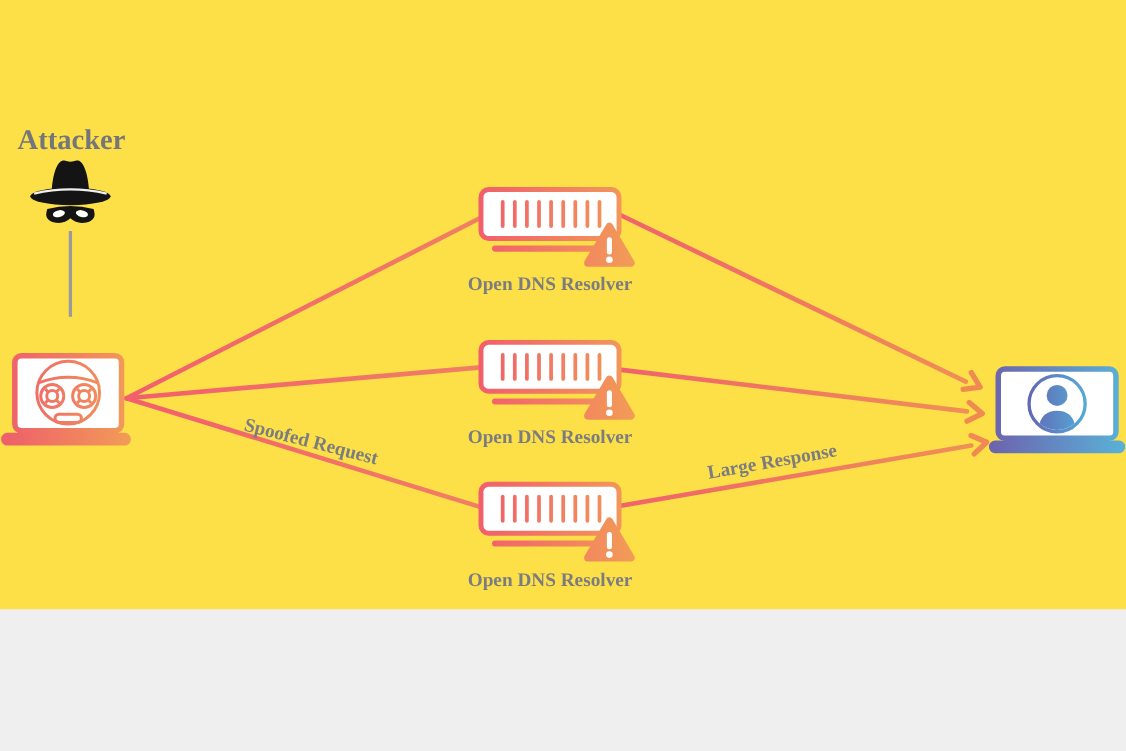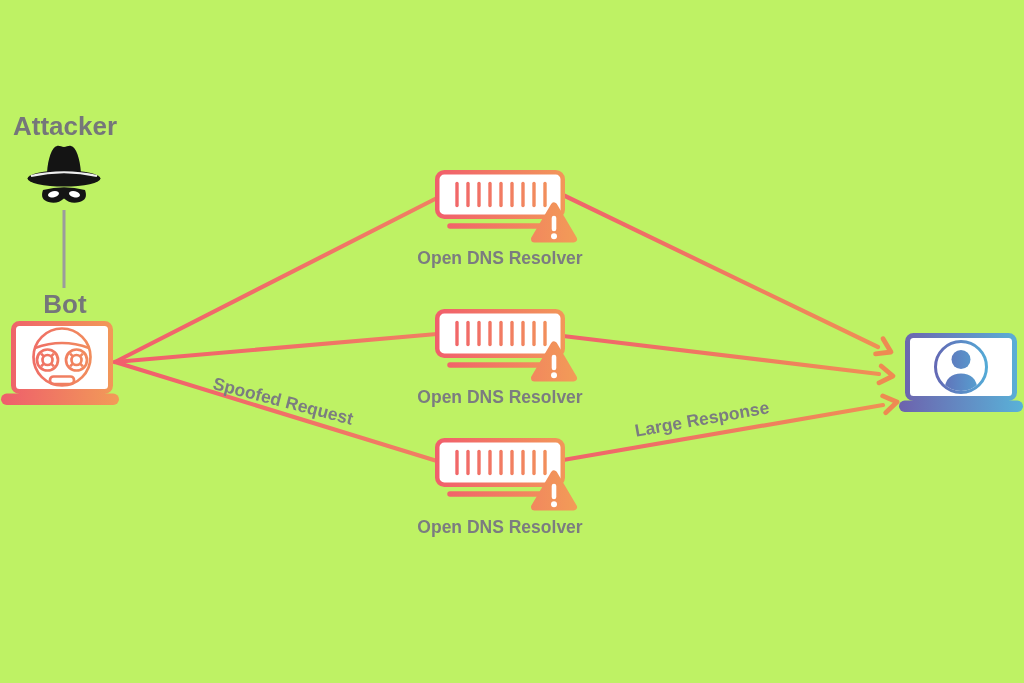--- a/index.html
+++ b/index.html
@@ -1,17 +1,17 @@
 <!DOCTYPE html>
 <html><head>
 <meta charset="utf-8">
 <style>
   html,body{margin:0;padding:0;background:#efefef;}
-  #stage{position:relative;width:1024px;height:683px;background:#bef264;overflow:hidden;
-         font-family:Liberation Sans, sans-serif;}
+  #stage{position:relative;width:1024px;height:554px;background:#fde047;overflow:hidden;
+         font-family:Liberation Serif, serif;}
   .abs{position:absolute;}
   .node-label{font-weight:bold;font-size:26px;line-height:29px;color:#75767a;text-align:center;}
   .small-label{font-weight:bold;font-size:17.5px;color:#7b7c80;text-align:center;white-space:nowrap;}
   svg{display:block;overflow:visible;}
 </style>
 </head>
 <body>
 
 <div id="stage">
 
@@ -90,21 +90,20 @@
     <g fill="#141414">
       <path d="M26,34 C27,19 31,8 36,7 C38.5,6.4 40.5,8 43,8 C45.5,8 47.5,6.4 50,7 C55,8 59,19 60,34 Z"></path>
       <ellipse cx="43" cy="39.5" rx="36.5" ry="8"></ellipse>
       <path d="M22,51 Q43,45.5 64,51 Q67.5,60.5 58.5,63 Q49.5,65.5 43,59.5 Q36.5,65.5 27.5,63 Q18.5,60.5 22,51 Z"></path>
     </g>
     <path d="M10,37 Q43,29.5 76,37" fill="none" stroke="#efefef" stroke-width="2"></path>
     <ellipse cx="32.5" cy="55.3" rx="5.6" ry="3.1" fill="#ffffff" transform="rotate(-13 32.5 55.3)"></ellipse>
     <ellipse cx="53.5" cy="55.3" rx="5.6" ry="3.1" fill="#ffffff" transform="rotate(13 53.5 55.3)"></ellipse>
   </svg>
 
-  <div class="abs node-label" style="left:0px;top:290px;width:130px">Bot</div>
   <svg class="abs" style="left:0px;top:317px" width="120" height="90" viewBox="0 0 120 90">
     <rect x="13.5" y="6.5" width="97" height="68" rx="6" fill="#ffffff" stroke="url(#g-bot)" stroke-width="5"></rect>
     <rect x="1" y="76.5" width="118" height="11.5" rx="5.7" fill="url(#g-bot)"></rect>
     <g fill="none" stroke="url(#g-bot)" stroke-width="2.7">
       <circle cx="62" cy="40" r="28.5"></circle>
       <path d="M35,31 Q62,21 89,31"></path>
       <circle cx="47.5" cy="43" r="10.5"></circle>
         <circle cx="76.5" cy="43" r="10.5"></circle>
       <circle cx="47.5" cy="43" r="5"></circle>
         <circle cx="76.5" cy="43" r="5"></circle>

